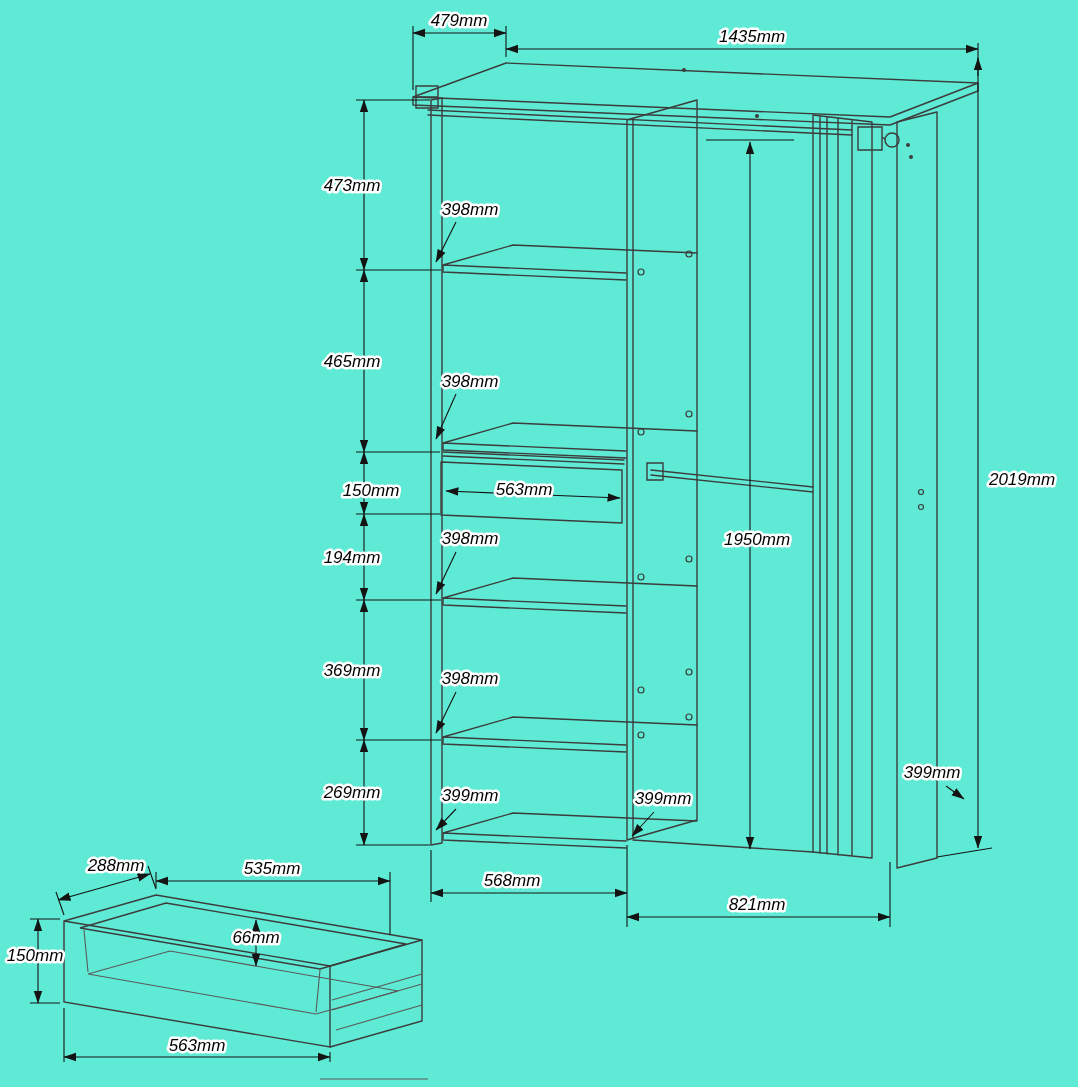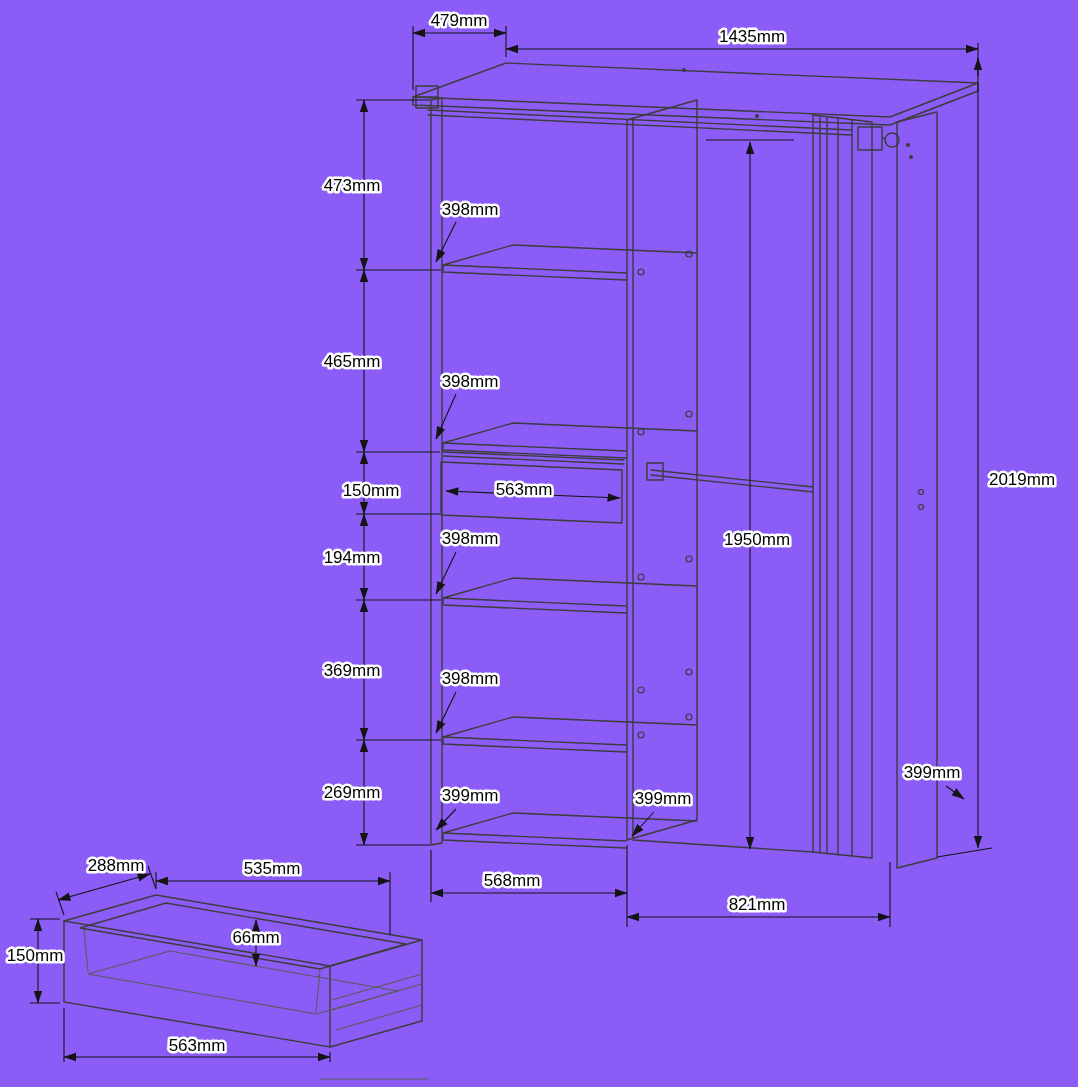--- a/index.html
+++ b/index.html
@@ -4,22 +4,23 @@
 <style>
   html, body {
     margin: 0;
     padding: 0;
     background: #ffffff;
   }
   .canvas {
     position: relative;
     width: 1078px;
     height: 1087px;
-    background: #8b5cf6;
+    background: #5eead4;
     overflow: hidden;
+    font-style: italic;
   }
   svg text {
     font-family: "Liberation Sans", sans-serif;
     font-size: 17px;
     fill: #000000;
     text-anchor: middle;
     paint-order: stroke fill;
     stroke: #ffffff;
     stroke-width: 5px;
     stroke-linejoin: round;

